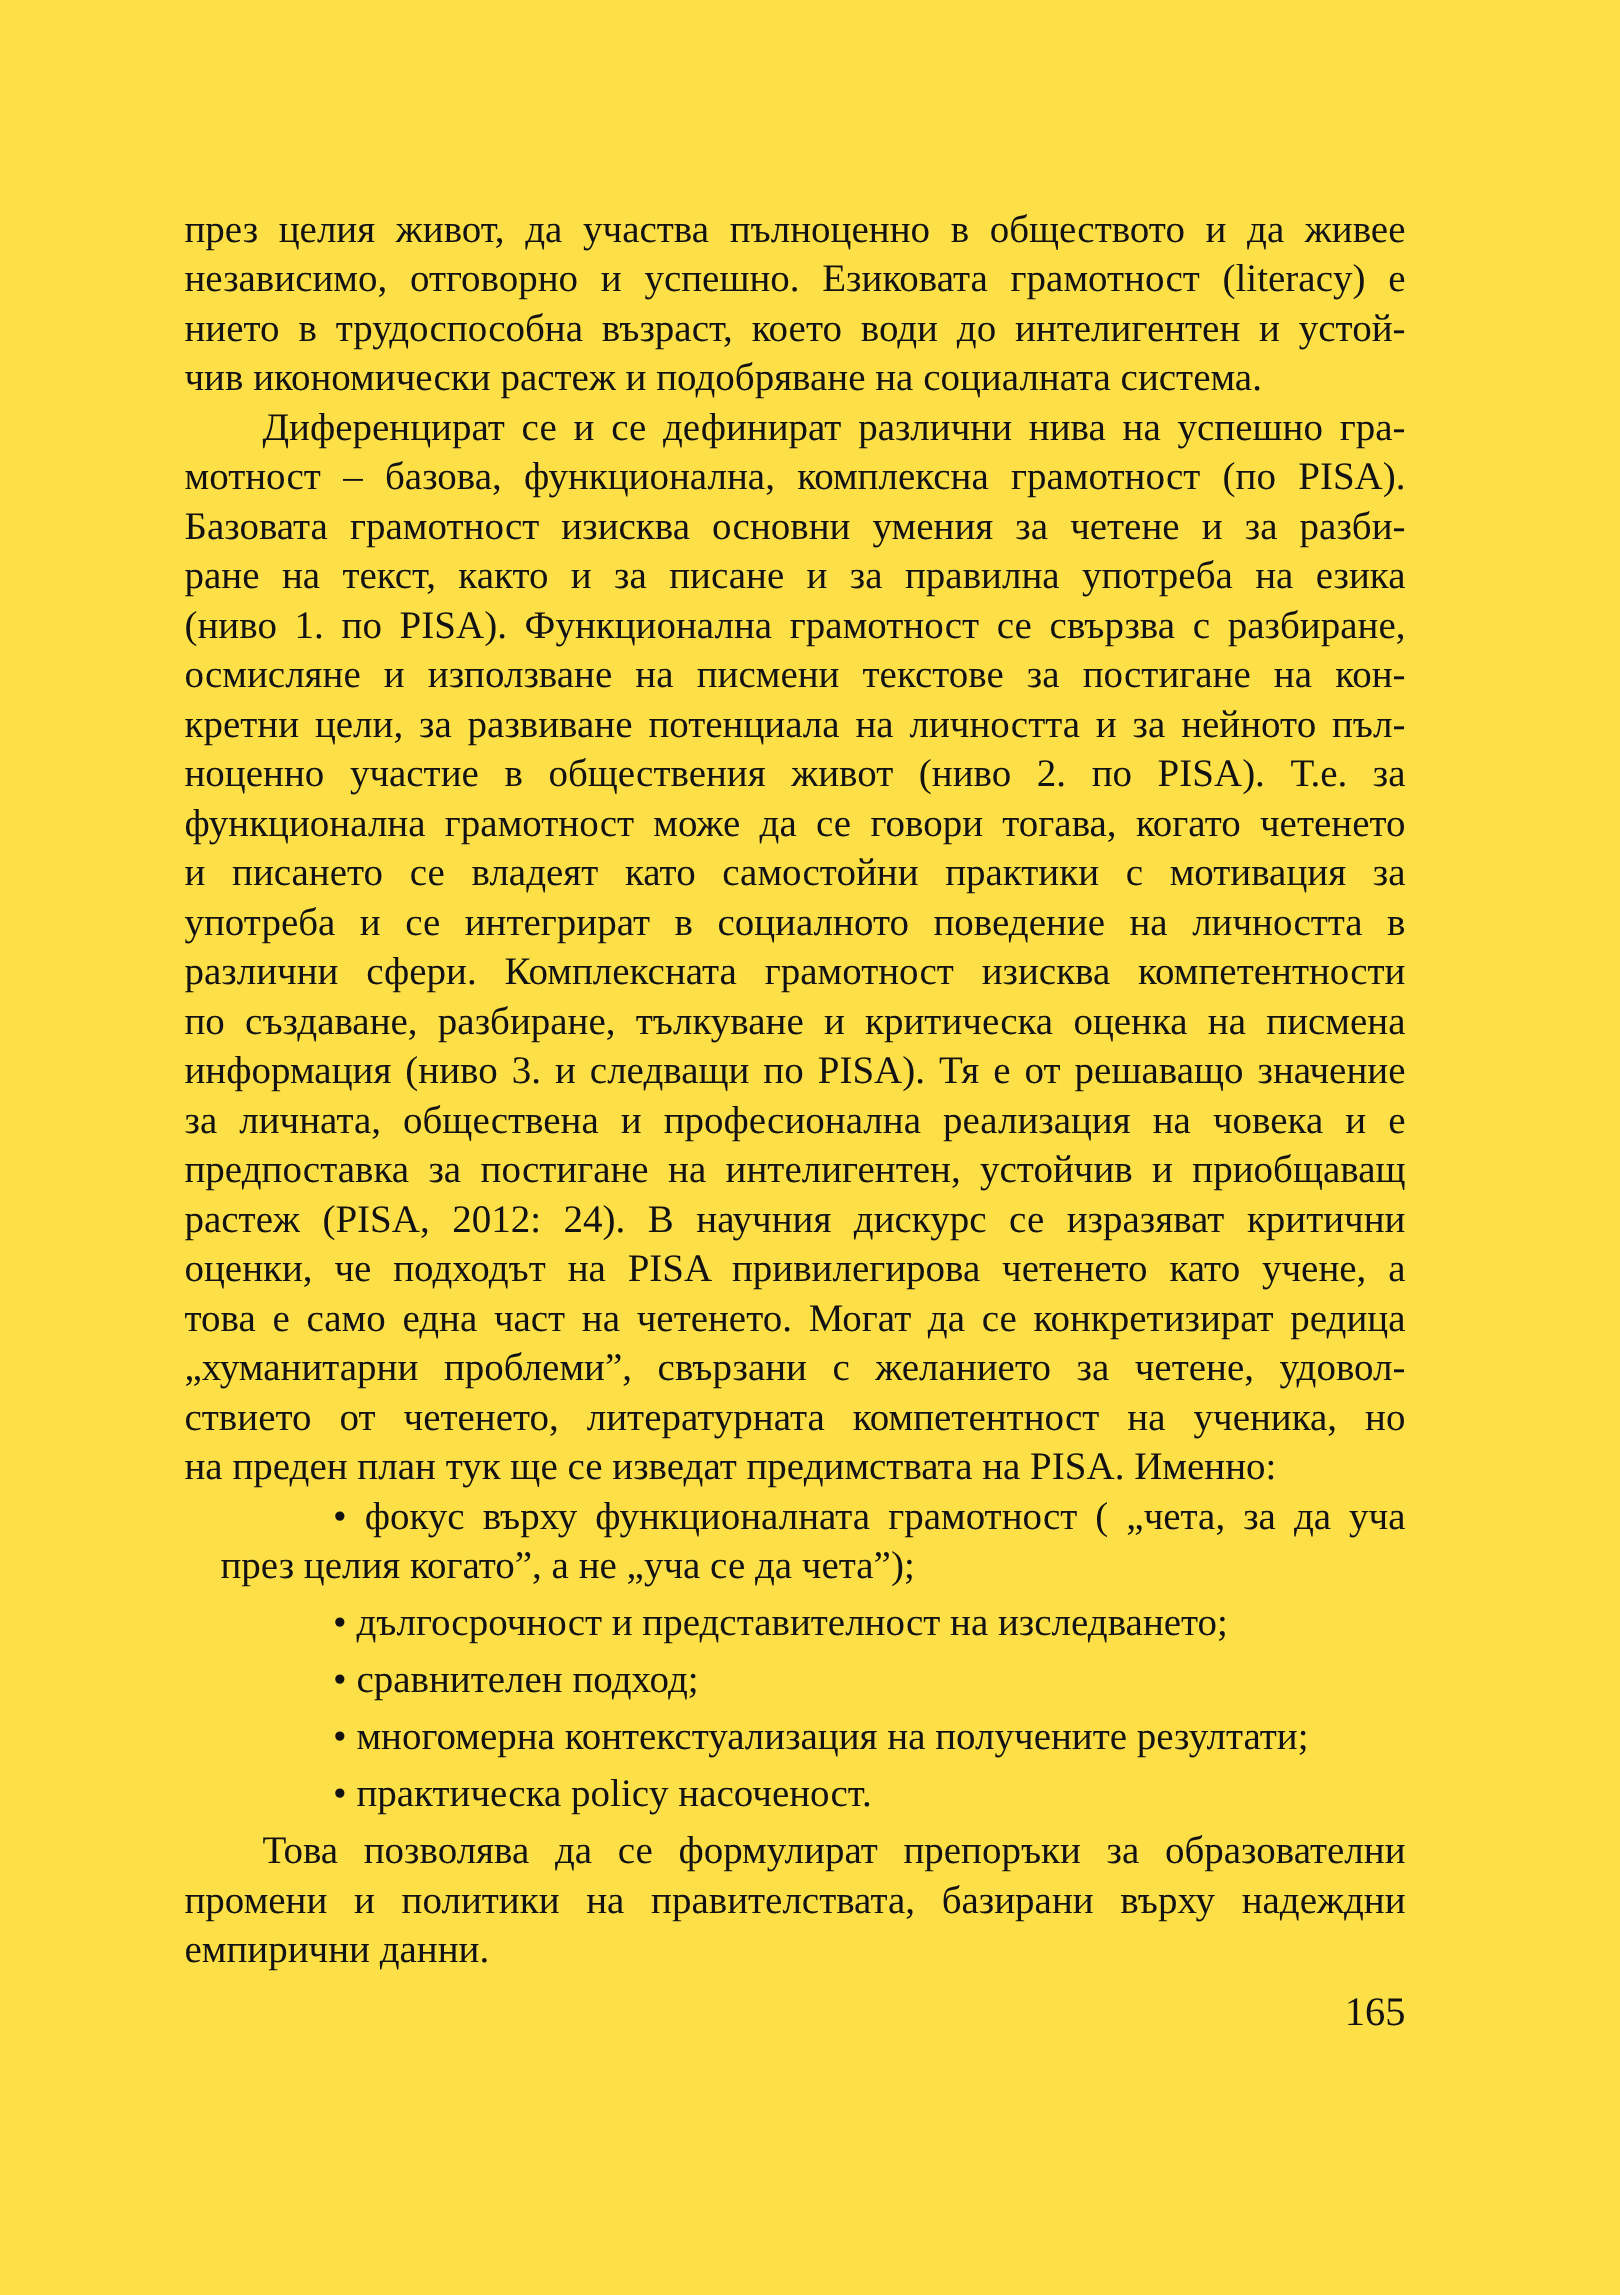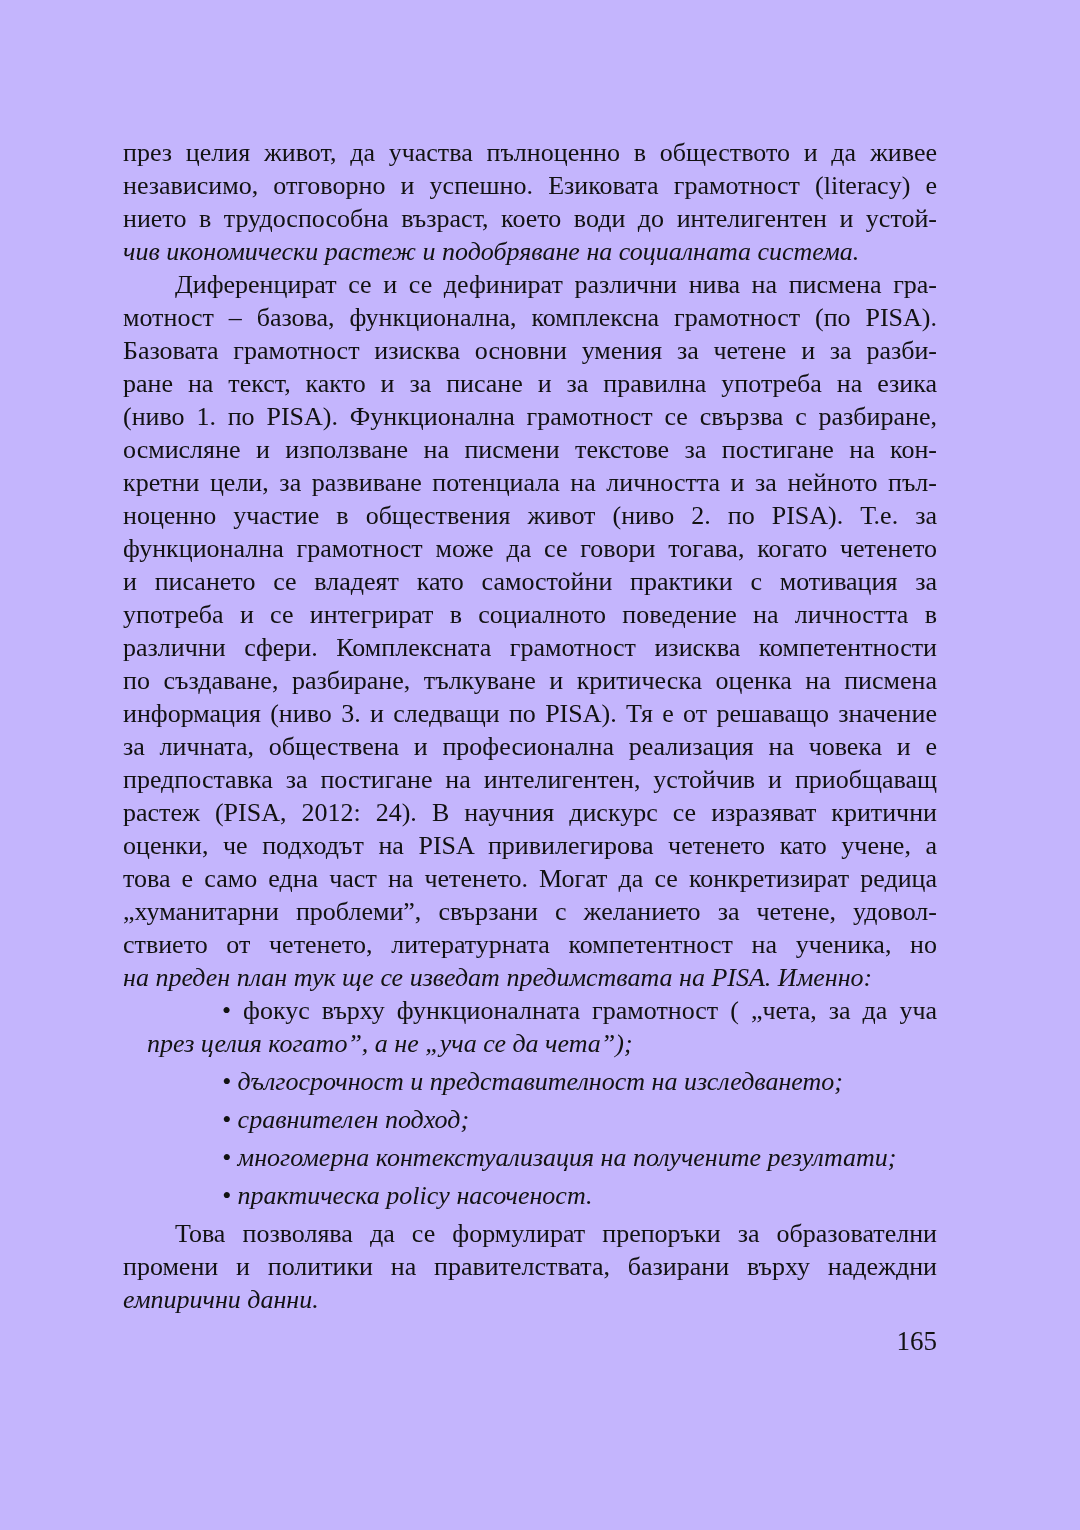--- a/index.html
+++ b/index.html
@@ -5,21 +5,21 @@
 <style>
   html, body {
     margin: 0;
     padding: 0;
     background: #ffffff;
   }
   .page {
     position: relative;
     width: 1080px;
     height: 1530px;
-    background: #c4b5fd;
+    background: #fde047;
     overflow: hidden;
   }
   .text-column {
     position: absolute;
     top: 136px;
     left: 123px;
     width: 814px;
   }
   .block {
     margin: 0;
@@ -33,21 +33,20 @@
     font-family: "Liberation Serif", "DejaVu Serif", serif;
     font-size: 26px;
     line-height: 33px;
     color: #121212;
     text-align: justify;
     text-align-last: justify;
     white-space: normal;
   }
   .line.last {
     text-align-last: left;
-    font-style: italic;
   }
   .line.indent-para {
     text-indent: 52px;
   }
   .line.indent-bullet {
     text-indent: 75px;
   }
   .page-number {
     margin-top: 9px;
     text-align: right;
@@ -63,21 +62,21 @@
 <div class="page">
   <div class="text-column">
 
     <div class="block paragraph">
         <div class="line">през целия живот, да участва пълноценно в обществото и да живее</div>
         <div class="line">независимо, отговорно и успешно. Езиковата грамотност (literacy) е</div>
         <div class="line">нието в трудоспособна възраст, което води до интелигентен и устой-</div>
         <div class="line last">чив икономически растеж и подобряване на социалната система.</div>
       </div>
       <div class="block paragraph">
-        <div class="line indent-para">Диференцират се и се дефинират различни нива на писмена гра-</div>
+        <div class="line indent-para">Диференцират се и се дефинират различни нива на успешно гра-</div>
         <div class="line">мотност – базова, функционална, комплексна грамотност (по PISA).</div>
         <div class="line">Базовата грамотност изисква основни умения за четене и за разби-</div>
         <div class="line">ране на текст, както и за писане и за правилна употреба на езика</div>
         <div class="line">(ниво 1. по PISA). Функционална грамотност се свързва с разбиране,</div>
         <div class="line">осмисляне и използване на писмени текстове за постигане на кон-</div>
         <div class="line">кретни цели, за развиване потенциала на личността и за нейното пъл-</div>
         <div class="line">ноценно участие в обществения живот (ниво 2. по PISA). Т.е. за</div>
         <div class="line">функционална грамотност може да се говори тогава, когато четенето</div>
         <div class="line">и писането се владеят като самостойни практики с мотивация за</div>
         <div class="line">употреба и се интегрират в социалното поведение на личността в</div>

